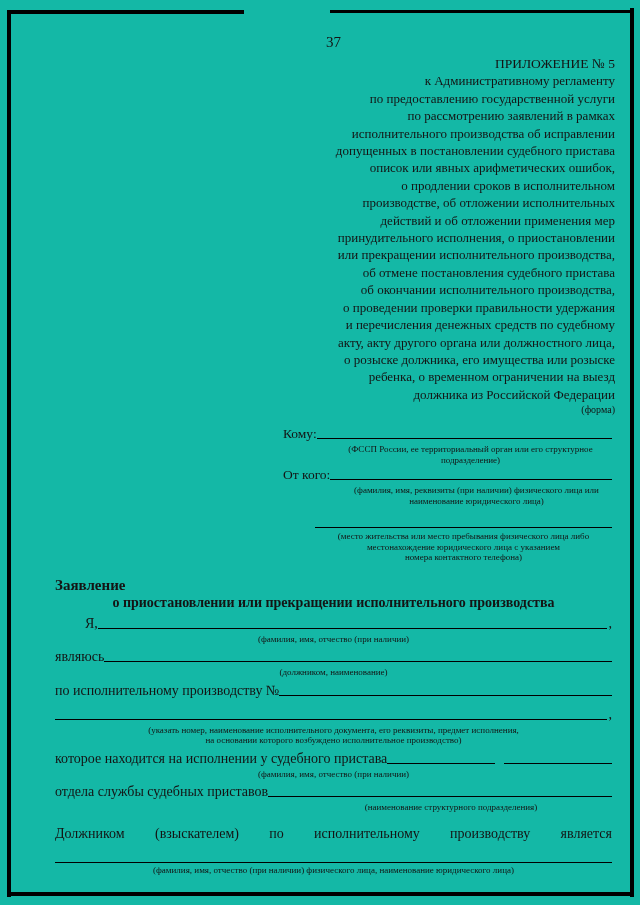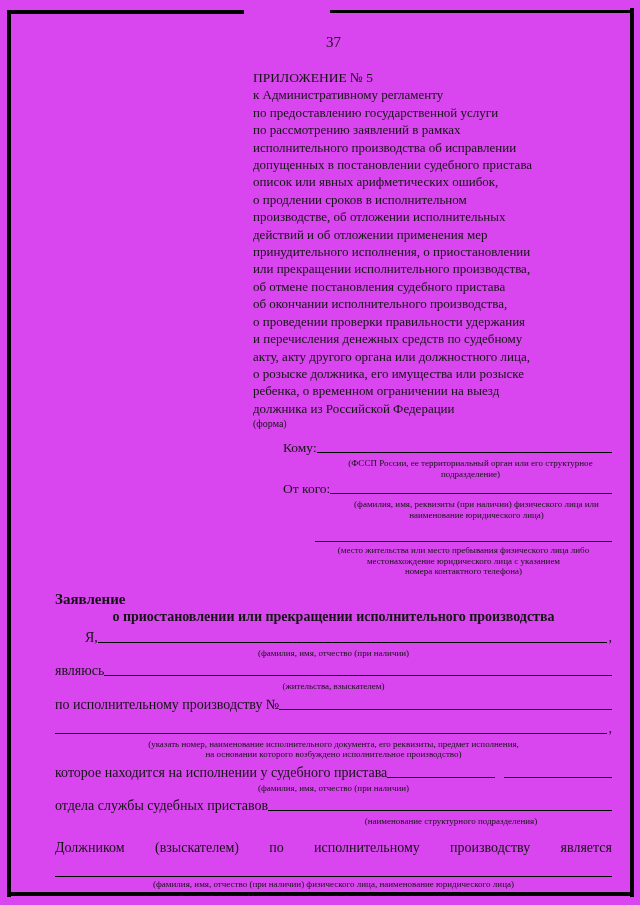--- a/index.html
+++ b/index.html
@@ -1,32 +1,32 @@
 <!DOCTYPE html>
 <html><head>
 <meta charset="utf-8">
 <style>
   * { margin:0; padding:0; box-sizing:border-box; }
   html,body { background:#ffffff; }
   .page {
-    position:relative; width:640px; height:905px; background:#d946ef;
+    position:relative; width:640px; height:905px; background:#14b8a6;
     font-family:"Liberation Serif","DejaVu Serif",serif; color:#141414; overflow:hidden;
   }
   .bar { position:absolute; background:#000; }
   .bar.top-a   { left:7px;  top:10px; width:237px; height:4px; }
   .bar.top-b   { left:330px; top:10px; width:304px; height:3px; }
   .bar.left    { left:7px;  top:10px; width:4px;  height:887px; }
   .bar.right   { left:630px; top:8px; width:4px;  height:889px; }
   .bar.bottom  { left:7px;  top:892px; width:627px; height:4px; }
 
   .content { position:absolute; left:55px; top:0; width:557px; }
 
   .page-number { margin-top:34px; text-align:center; font-size:15px; }
 
-  .appendix { margin-top:18px; margin-left:198px; width:362px; text-align:left; font-size:13px; line-height:17.4px; }
+  .appendix { margin-top:4px; margin-left:198px; width:362px; text-align:right; font-size:13px; line-height:17.4px; }
   .appendix-title { font-size:13.5px; }
   .appendix-body { white-space:pre-line; }
   .form-note { font-size:10px; line-height:12px; margin-top:1px; }
 
   .addressing { margin-top:8px; margin-left:228px; width:329px; font-size:13.5px; }
 
   .row { display:flex; line-height:19px; }
   .row .label { white-space:nowrap; }
   .blank { flex:1; border-bottom:1px solid #000; height:15px; margin-bottom:2px; }
   .gap { width:9px; }
@@ -121,21 +121,21 @@
         <span class="label indent">Я,</span>
         <span class="blank"></span>
         <span class="trail">,</span>
       </div>
       <div class="caption">(фамилия, имя, отчество (при наличии)</div>
 
       <div class="row row-mt">
         <span class="label">являюсь</span>
         <span class="blank"></span>
       </div>
-      <div class="caption">(жительства, взыскателем)</div>
+      <div class="caption">(должником, наименование)</div>
 
       <div class="row row-mt">
         <span class="label">по исполнительному производству №</span>
         <span class="blank"></span>
       </div>
 
       <div class="row full-blank-row">
         <span class="blank"></span>
         <span class="trail">,</span>
       </div>

